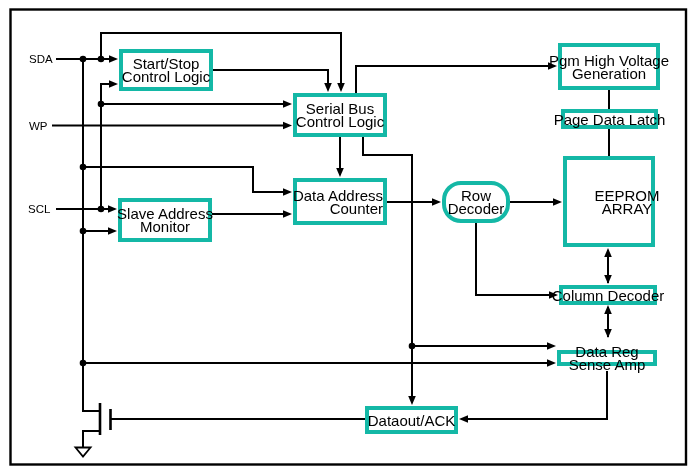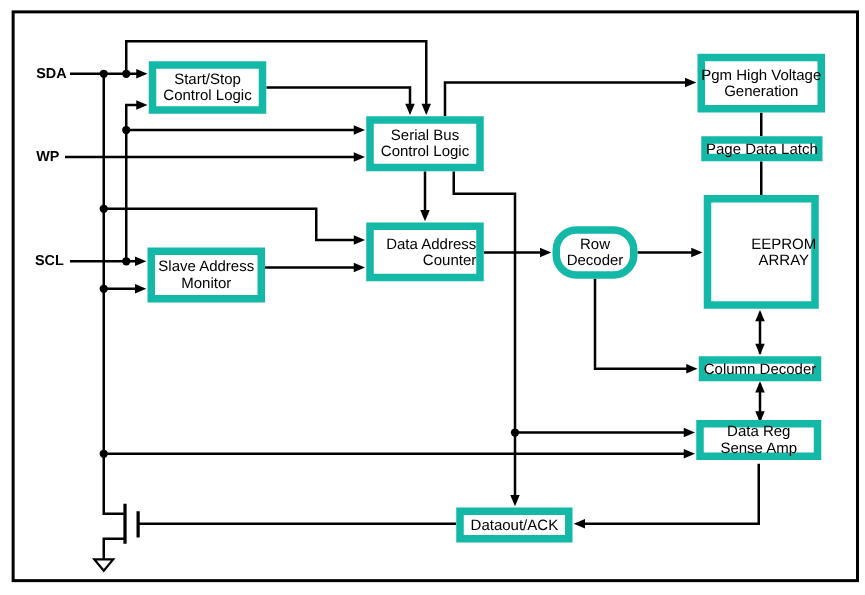--- a/index.html
+++ b/index.html
@@ -2,38 +2,38 @@
 <html><head>
 <meta charset="utf-8">
 <style>
   html,body{margin:0;padding:0;background:#ffffff;}
   #stage{
     position:relative;width:692px;height:476px;background:#ffffff;
     font-family:"Liberation Sans", sans-serif;color:#000;overflow:hidden;
   }
   #wires{position:absolute;left:0;top:0;width:692px;height:476px;}
   .blk{
-    position:absolute;box-sizing:border-box;border:6px solid #14b8a6;background:#fff;
+    position:absolute;box-sizing:border-box;border:4px solid #14b8a6;background:#fff;
     display:flex;flex-direction:column;align-items:center;justify-content:center;
-    font-size:12px;line-height:13px;text-align:center;white-space:nowrap;
+    font-size:15px;line-height:13px;text-align:center;white-space:nowrap;
   }
   .pin{
-    position:absolute;font-size:11.5px;line-height:14px;color:#000;white-space:nowrap;font-weight:bold;
+    position:absolute;font-size:11.5px;line-height:14px;color:#000;white-space:nowrap;
   }
   
   #b-startstop {left:119px;top:49px;width:94px;height:42px;}
   #b-serialbus {left:293px;top:93px;width:94px;height:44px;}
   #b-dataaddr  {left:293px;top:178px;width:94px;height:47px;align-items:flex-end;}
   #b-slaveaddr {left:118px;top:198px;width:94px;height:44px;}
   #b-rowdec    {left:442px;top:181px;width:68px;height:42px;border-radius:19px;}
   #b-pgmhv     {left:558px;top:43px;width:102px;height:47px;align-items:center;}
   #b-pagelatch {left:561px;top:109px;width:97px;height:20px;}
   #b-eeprom    {left:563px;top:156px;width:92px;height:91px;padding-left:36px;}
   #b-coldec    {left:559px;top:285px;width:98px;height:20px;}
-  #b-datareg   {left:557px;top:336px;width:100px;height:32px;}
+  #b-datareg   {left:557px;top:350px;width:100px;height:16px;}
   #b-dataout   {left:365px;top:406px;width:93px;height:28px;}
   #pin-sda {left:29px;top:52px;}
   #pin-wp  {left:29px;top:118.5px;}
   #pin-scl {left:28px;top:202px;}
   .wire{stroke:#000;stroke-width:2;fill:none;}
   .thick{stroke:#000;stroke-width:2.6;fill:none;}
   .head{fill:#000;stroke:none;}
   .dot{fill:#000;stroke:none;}
 </style>
 </head>

